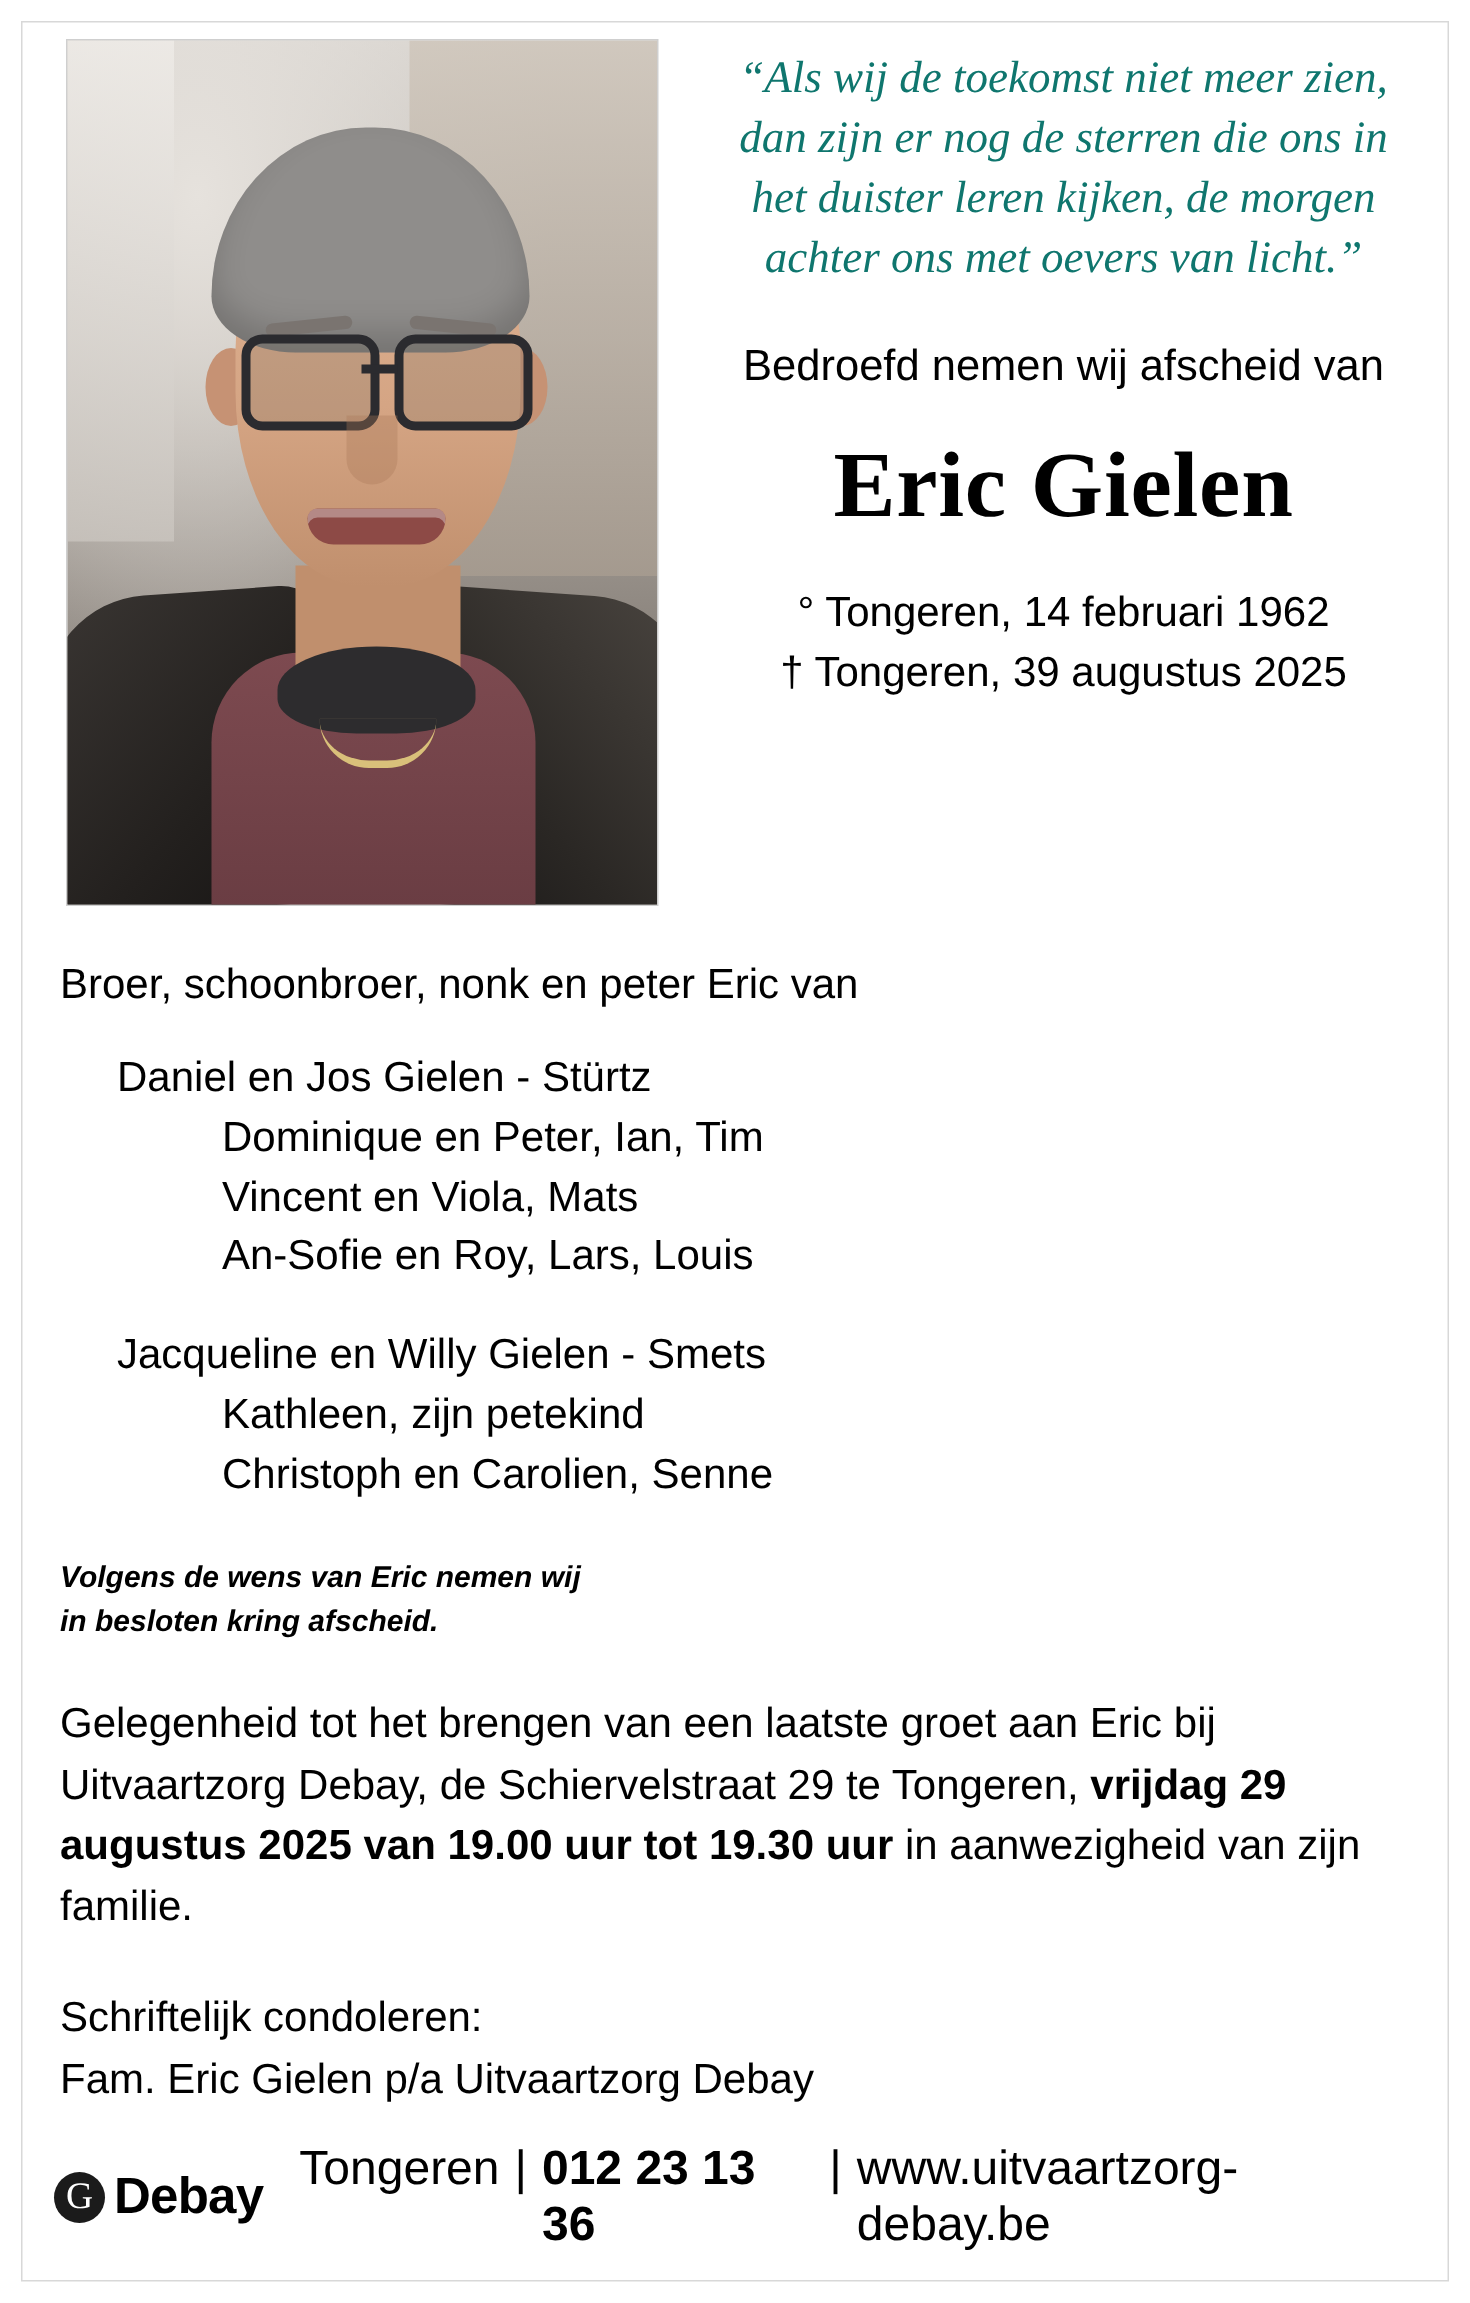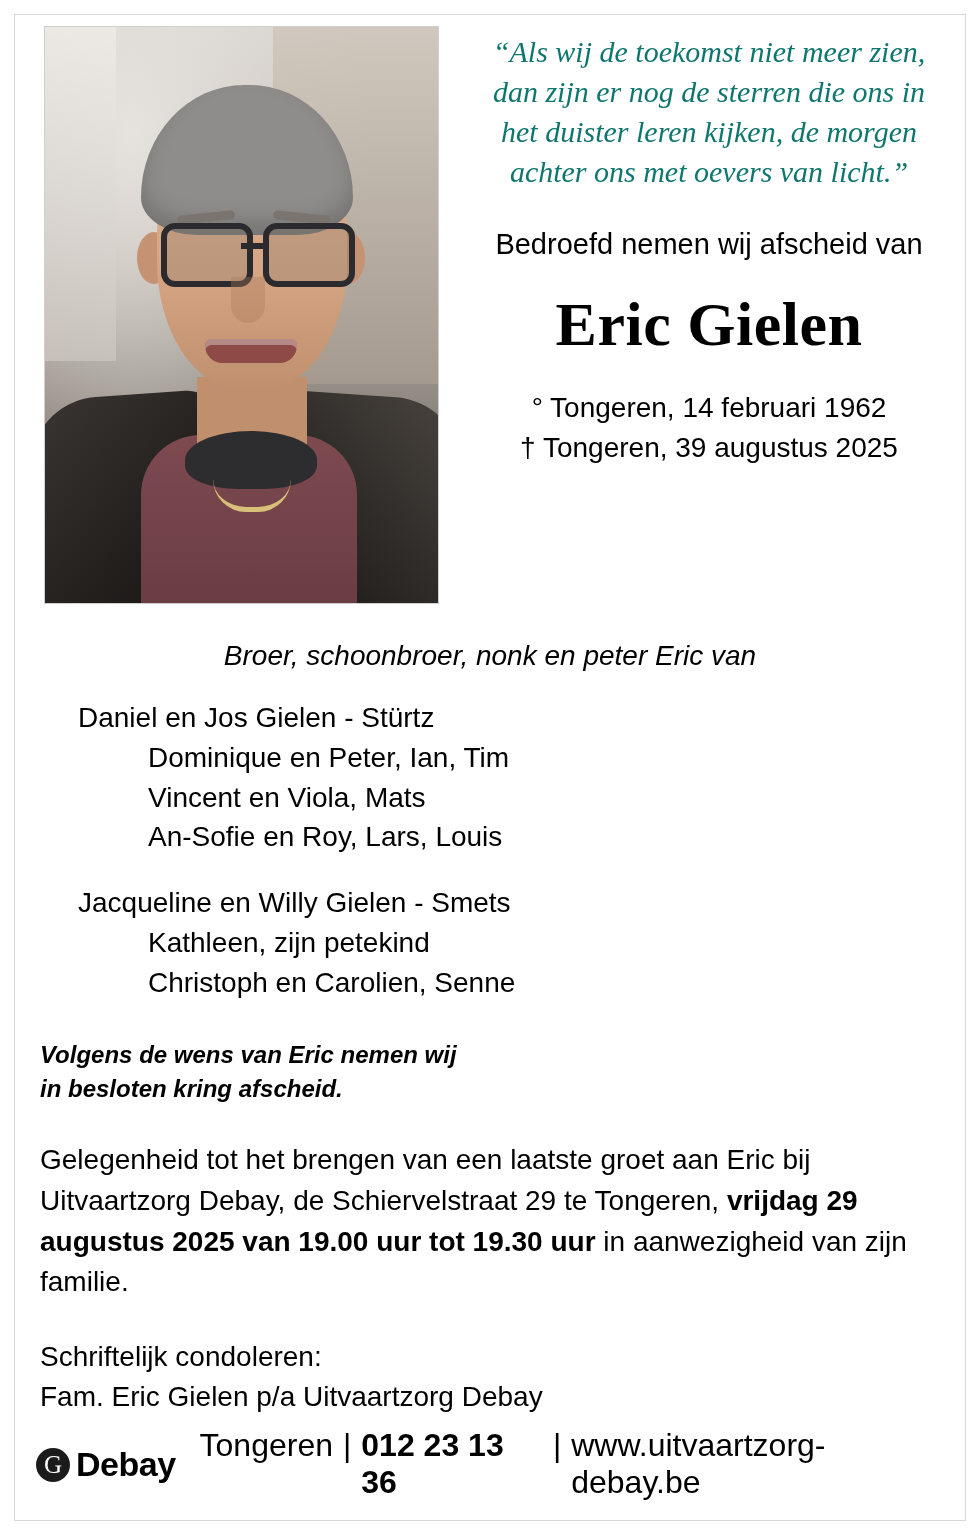--- a/index.html
+++ b/index.html
@@ -178,42 +178,40 @@
     font-size: 28px;
     line-height: 1.42;
     text-align: center;
   }
 
   
   .body-sec {
     padding: 22px 4px 0 4px;
   }
   .relation {
-    font-style: italic;
     font-size: 28px;
     margin: 14px 0 26px 0;
-    text-align: center;
   }
   .fam-group {
     margin-bottom: 26px;
   }
   .fam-head {
     font-size: 28px;
     line-height: 1.42;
     padding-left: 38px;
   }
   .fam-sub {
     font-size: 28px;
     line-height: 1.42;
     padding-left: 108px;
   }
   .wish {
     font-weight: bold;
     font-style: italic;
-    font-size: 24px;
+    font-size: 20px;
     line-height: 1.42;
     margin: 36px 0 34px 0;
   }
   .para {
     font-size: 28px;
     line-height: 1.45;
     margin: 0 0 34px 0;
   }
   .para b { font-weight: bold; }
   .para-last {

